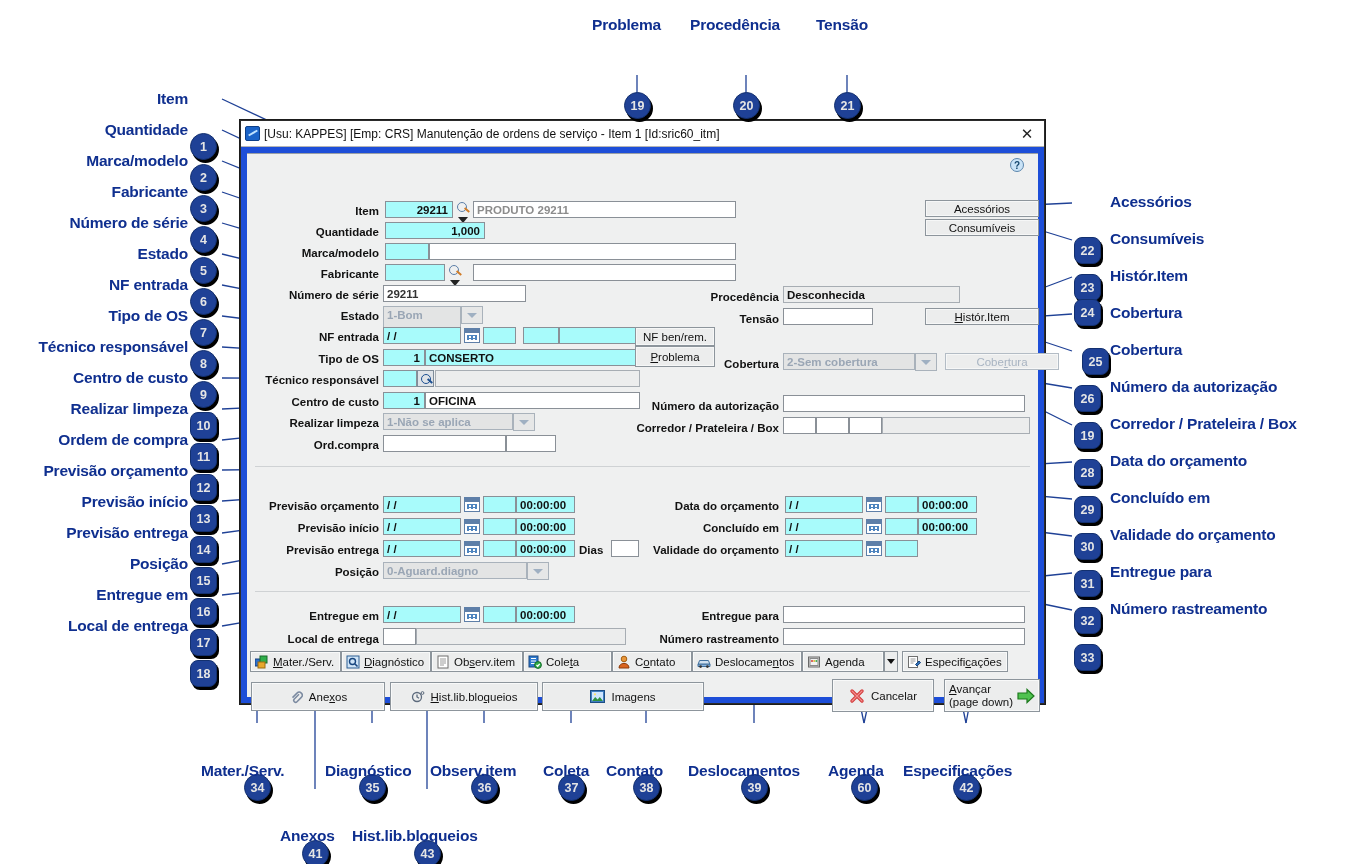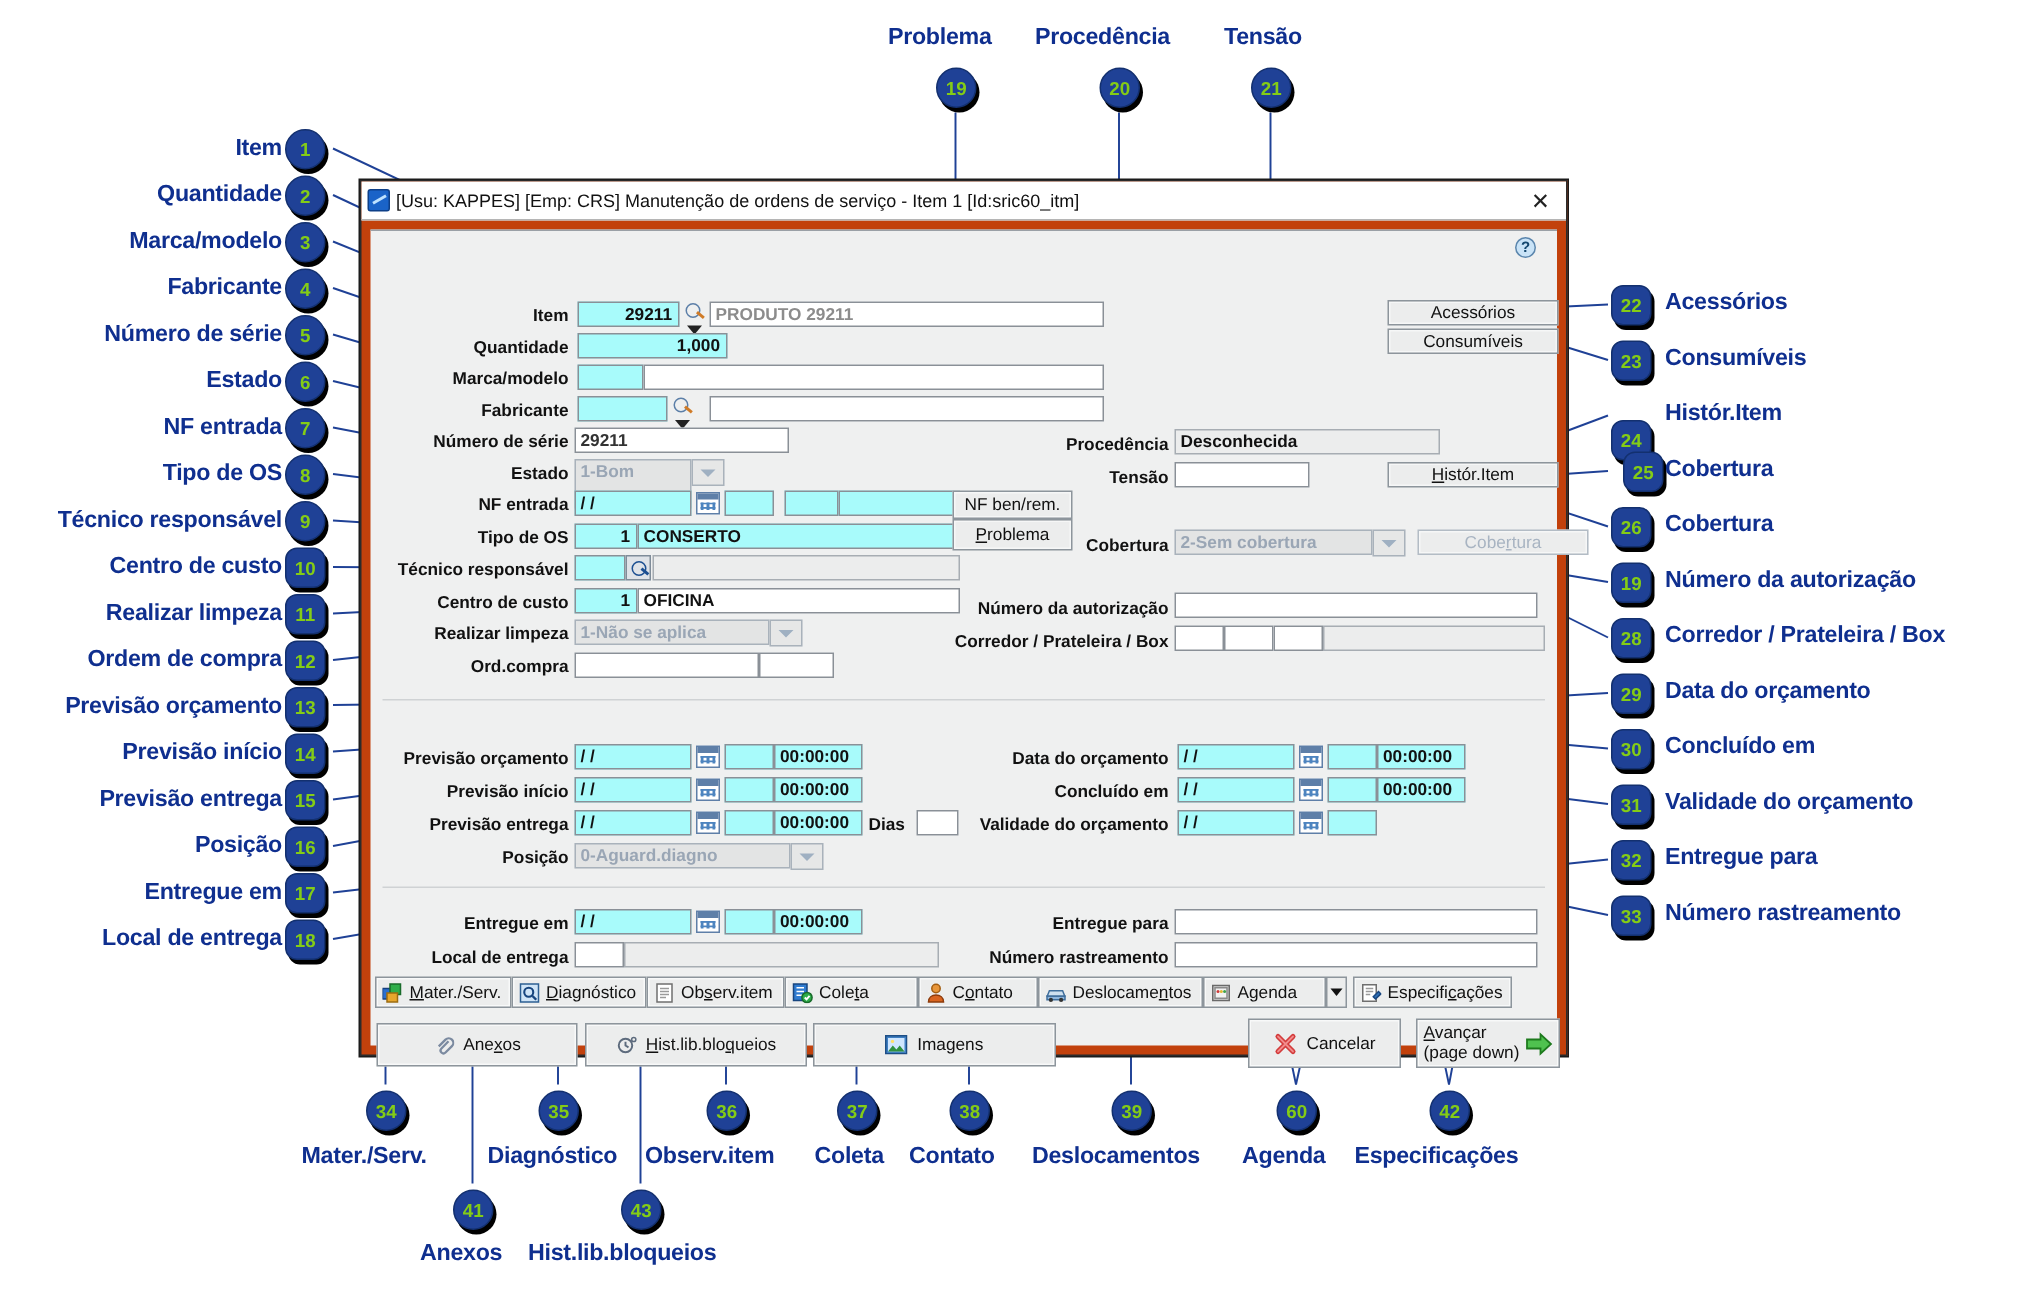--- a/index.html
+++ b/index.html
@@ -11,32 +11,33 @@
     overflow:hidden;
   }
   
   .callout-label{
     position:absolute; color:#0f2f8f; font-weight:bold; font-size:15.5px;
     white-space:nowrap; letter-spacing:-0.2px;
   }
   .callout-label.r{ text-align:right; }
   .badge{
     position:absolute; width:27px; height:27px; border-radius:8px;
-    background:#1f4196; color:#84cc16; font-size:12.5px; font-weight:bold;
+    background:#1f4196; color:#e5e5e5; font-size:12.5px; font-weight:bold;
     display:flex; align-items:center; justify-content:center;
     box-shadow:2px 3px 0 #000;
     border:1px solid #13306f;
+    margin-top:47px;
   }
   .badge.round{ border-radius:50%; }
   svg.leaders{ position:absolute; left:0; top:0; width:1353px; height:864px; pointer-events:none; }
 
   
   .win{
     position:absolute; left:240px; top:120px; width:805px; height:584px;
-    background:#c2410c; border:1px solid #2b2b2b;
+    background:#1d4ed8; border:1px solid #2b2b2b;
     box-shadow:0 0 0 1px #1b1b1b;
   }
   .titlebar{
     height:26px; background:#ffffff; border-bottom:1px solid #b5b5b5;
     display:flex; align-items:center; padding:0 4px; position:relative;
   }
   .titlebar .tb-icon{
     width:15px;height:15px;margin-right:4px;flex:0 0 auto;
     background:#1a63c8; border:1px solid #0d3f88; position:relative; border-radius:2px;
   }
@@ -533,21 +534,21 @@
 <div class="badge round" style="left:624px;top:45px;">19</div>
 <div class="callout-label" style="left:690px;top:16px;">Procedência</div>
 <div class="badge round" style="left:733px;top:45px;">20</div>
 <div class="callout-label" style="left:816px;top:16px;">Tensão</div>
 <div class="badge round" style="left:834px;top:45px;">21</div>
 
 <div class="badge" style="left:1074px;top:190px;">22</div>
 <div class="callout-label" style="left:1110px;top:193px;">Acessórios</div>
 <div class="badge" style="left:1074px;top:227px;">23</div>
 <div class="callout-label" style="left:1110px;top:230px;">Consumíveis</div>
-<div class="badge" style="left:1074px;top:280px;">24</div>
+<div class="badge" style="left:1074px;top:252px;">24</div>
 <div class="callout-label" style="left:1110px;top:267px;">Histór.Item</div>
 <div class="badge" style="left:1082px;top:301px;">25</div>
 <div class="callout-label" style="left:1110px;top:304px;">Cobertura</div>
 <div class="badge" style="left:1074px;top:338px;">26</div>
 <div class="callout-label" style="left:1110px;top:341px;">Cobertura</div>
 <div class="badge" style="left:1074px;top:375px;">19</div>
 <div class="callout-label" style="left:1110px;top:378px;">Número da autorização</div>
 <div class="badge" style="left:1074px;top:412px;">28</div>
 <div class="callout-label" style="left:1110px;top:415px;">Corredor / Prateleira / Box</div>
 <div class="badge" style="left:1074px;top:449px;">29</div>

